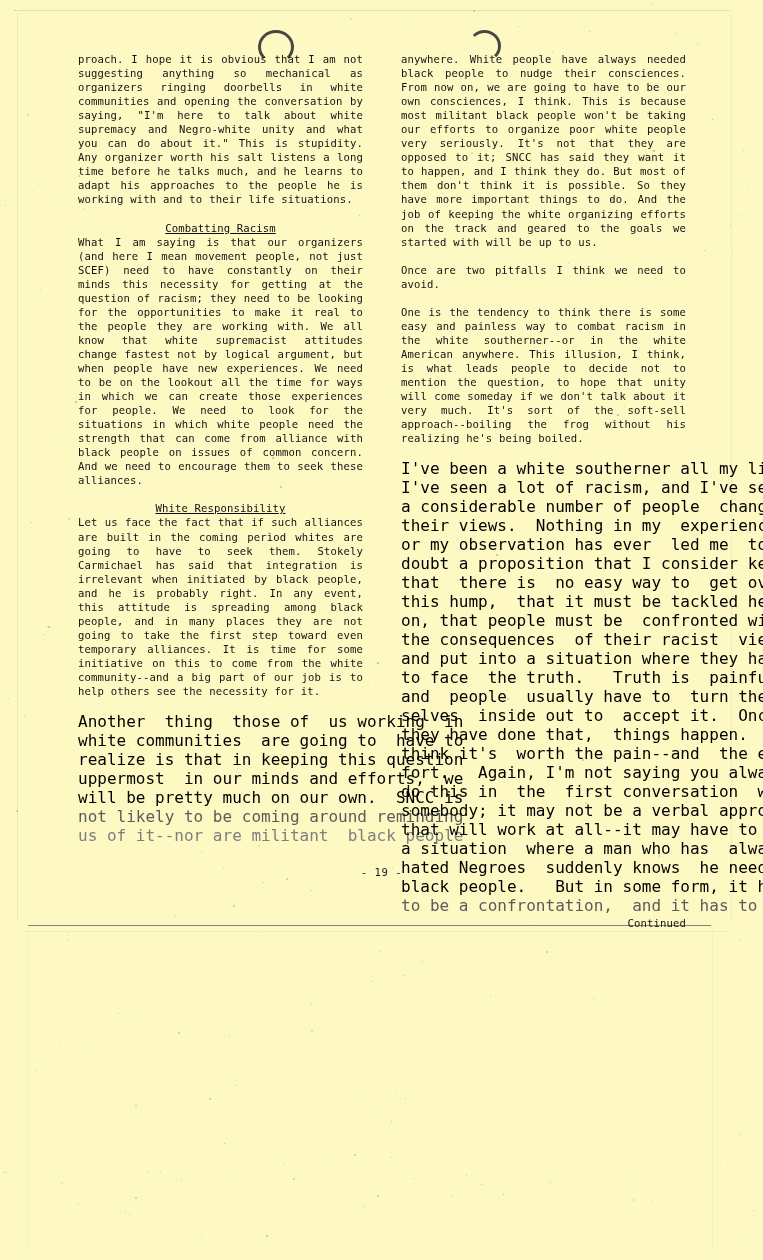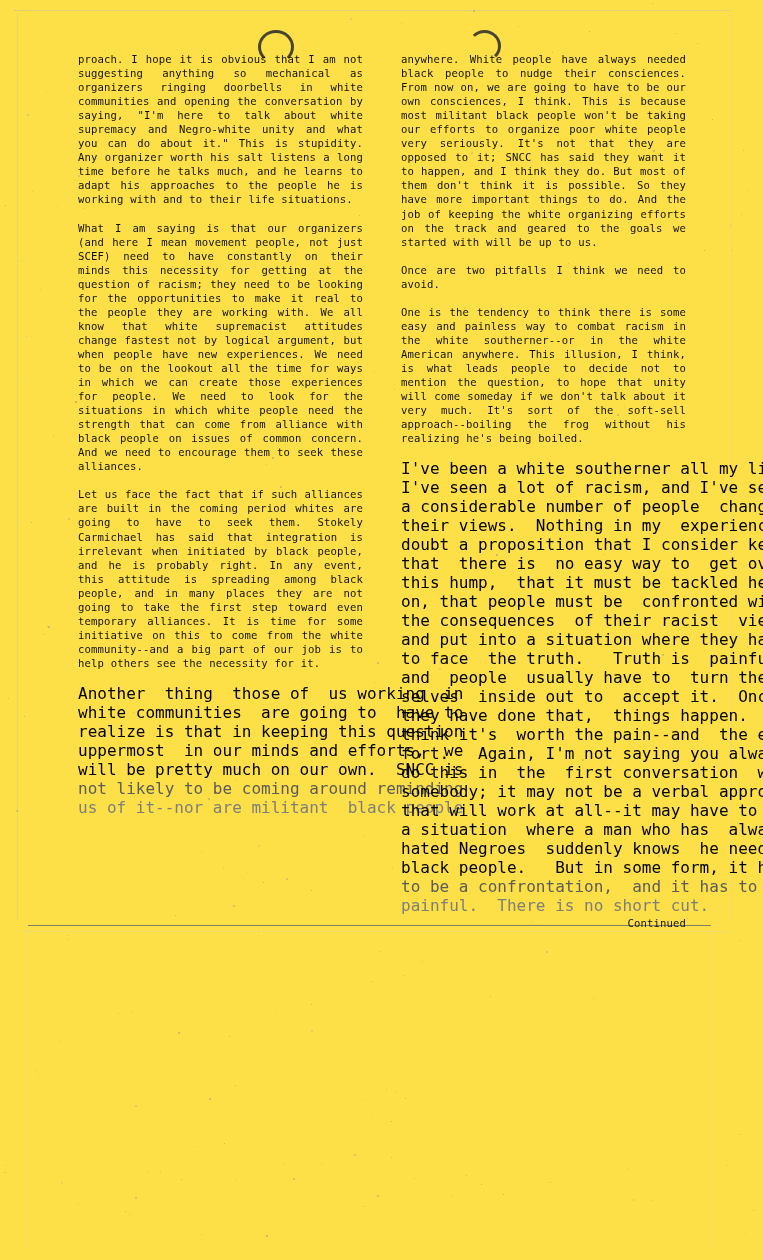--- a/index.html
+++ b/index.html
@@ -7,21 +7,21 @@
     padding: 0;
     background: #ffffff;
   }
   body {
     font-family: "DejaVu Sans Mono", monospace;
   }
   #page {
     position: relative;
     width: 763px;
     height: 1260px;
-    background: #fde047;
+    background: #fef9c3;
     overflow: hidden;
   }
   
   .scan-edge-top {
     position: absolute;
     top: 10px; left: 14px;
     width: 716px; height: 0;
     border-top: 1px dotted #b9b9b9;
     opacity: .75;
   }
@@ -160,22 +160,24 @@
   <div class="scan-inner-right"></div>
 
   <div class="arc arc-left"></div>
   <div class="arc arc-right"></div>
 
   <div class="columns">
 
     <div class="col">
       <p class="para">proach.  I hope it is obvious that I am not suggesting anything so mechanical as organizers ringing doorbells in white communities and opening the conversation by saying, "I'm here to talk about white supremacy and Negro-white unity and what you can do about it." This is stupidity. Any organizer worth his salt listens a long time before he talks much, and he learns to adapt his approaches to the people he is working with and to their life situations.</p>
 
+      <h2 class="section-head">Combatting Racism</h2>
       <p class="para">What I am saying is that our organizers (and here I mean movement people, not just SCEF) need to have constantly on their minds this necessity for getting at the question of racism; they need to be looking for the opportunities to make it real to the people they are working with.  We all know that white supremacist attitudes change fastest not by logical argument, but when people have new experiences.  We need to be on the lookout all the time for ways in which we can create those experiences for people.  We need to look for the situations in which white people need the strength that can come from alliance with black people on issues of common concern.  And we need to encourage them to seek these alliances.</p>
 
+      <h2 class="section-head">White Responsibility</h2>
       <p class="para">Let us face the fact that if such alliances are built in the coming period whites are going to have to seek them. Stokely Carmichael has said that integration is irrelevant when initiated by black people, and he is probably right. In any event, this attitude is spreading among black people, and in many places they are not going to take the first step toward even temporary alliances. It is time for some initiative on this to come from the white community--and a big part of our job is to help others see the necessity for it.</p>
 
       <div class="para tight">
           <div style="white-space: pre;">Another  thing  those of  us working  in</div>
           <div style="white-space: pre;">white communities  are going to  have to</div>
           <div style="white-space: pre;">realize is that in keeping this question</div>
           <div style="white-space: pre;">uppermost  in our minds and efforts,  we</div>
           <div style="white-space: pre;">will be pretty much on our own.  SNCC is</div>
           <div class="faded" style="white-space: pre;">not likely to be coming around reminding</div>
           <div class="faded2" style="white-space: pre;">us of it--nor are militant  black people</div>
@@ -187,47 +189,48 @@
 
       <p class="para">Once are two pitfalls I think we need to avoid.</p>
 
       <p class="para">One is the tendency to think there is some easy and painless way to combat racism in the white southerner--or in the white American anywhere.  This illusion, I think, is what leads people to decide not to mention the question, to hope that unity will come someday if we don't talk about it very much.  It's sort of the soft-sell approach--boiling the frog without his realizing he's being boiled.</p>
 
       <div class="para tight">
           <div style="white-space: pre;">I've been a white southerner all my life.</div>
           <div style="white-space: pre;">I've seen a lot of racism, and I've seen</div>
           <div style="white-space: pre;">a considerable number of people  change</div>
           <div style="white-space: pre;">their views.  Nothing in my  experience</div>
+          <div style="white-space: pre;">or my observation has ever  led me  to</div>
           <div style="white-space: pre;">doubt a proposition that I consider key:</div>
           <div style="white-space: pre;">that  there is  no easy way to  get over</div>
           <div style="white-space: pre;">this hump,  that it must be tackled head</div>
           <div style="white-space: pre;">on, that people must be  confronted with</div>
           <div style="white-space: pre;">the consequences  of their racist  views</div>
           <div style="white-space: pre;">and put into a situation where they have</div>
           <div style="white-space: pre;">to face  the truth.   Truth is  painful,</div>
           <div style="white-space: pre;">and  people  usually have to  turn them-</div>
           <div style="white-space: pre;">selves  inside out to  accept it.  Once</div>
           <div style="white-space: pre;">they have done that,  things happen.   I</div>
           <div style="white-space: pre;">think it's  worth the pain--and  the ef-</div>
           <div style="white-space: pre;">fort.   Again, I'm not saying you always</div>
           <div style="white-space: pre;">do this in  the  first conversation  with</div>
           <div style="white-space: pre;">somebody; it may not be a verbal approach</div>
           <div style="white-space: pre;">that will work at all--it may have to be</div>
           <div style="white-space: pre;">a situation  where a man who has  always</div>
           <div style="white-space: pre;">hated Negroes  suddenly knows  he needs</div>
           <div style="white-space: pre;">black people.   But in some form, it has</div>
           <div class="faded" style="white-space: pre;">to be a confrontation,  and it has to be</div>
-          <div class="faded2" style="white-space: pre;">painful.  There is no short cut.</div>
         </div>
 
       <span class="continued">Continued</span>
     </div>
 
   </div>
 
+  <div class="page-number">- 19 -</div>
 
 <div class="speck" style="width: 1px; height: 1px; left: 659px; top: 381px; opacity: 0.2;"></div>
     <div class="speck" style="width: 1px; height: 1px; left: 206px; top: 767px; opacity: 0.64;"></div>
     <div class="speck" style="width: 1px; height: 1px; left: 189px; top: 178px; opacity: 0.28;"></div>
     <div class="speck" style="width: 1px; height: 1px; left: 87px; top: 456px; opacity: 0.28;"></div>
     <div class="speck" style="width: 1px; height: 1px; left: 741px; top: 214px; opacity: 0.51;"></div>
     <div class="speck" style="width: 1px; height: 1px; left: 715px; top: 640px; opacity: 0.58;"></div>
     <div class="speck" style="width: 1px; height: 1px; left: 181px; top: 1179px; opacity: 0.58;"></div>
     <div class="speck" style="width: 2px; height: 2px; left: 272px; top: 457px; opacity: 0.61;"></div>
     <div class="speck" style="width: 1px; height: 1px; left: 236px; top: 1180px; opacity: 0.31;"></div>

